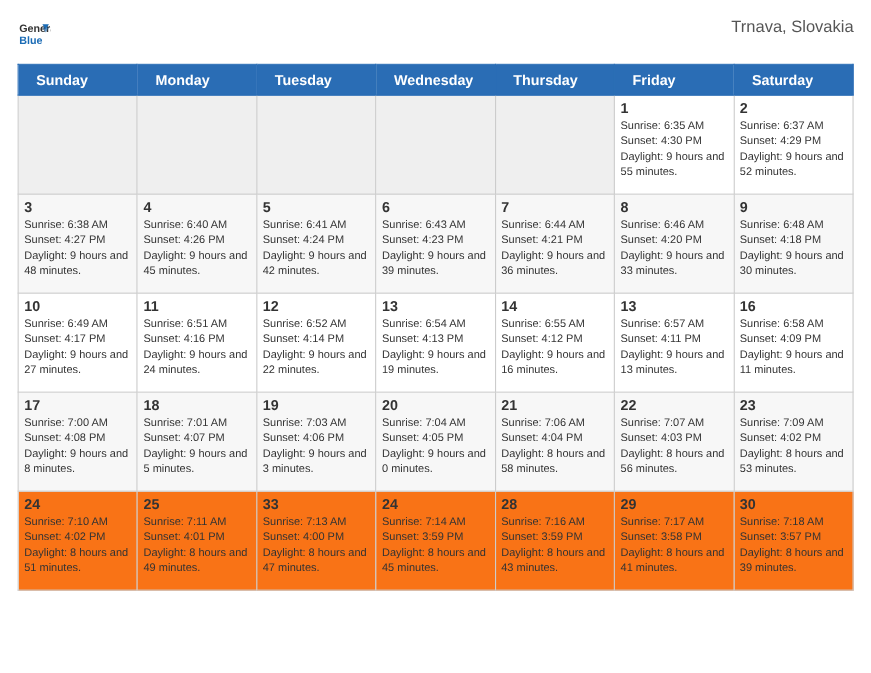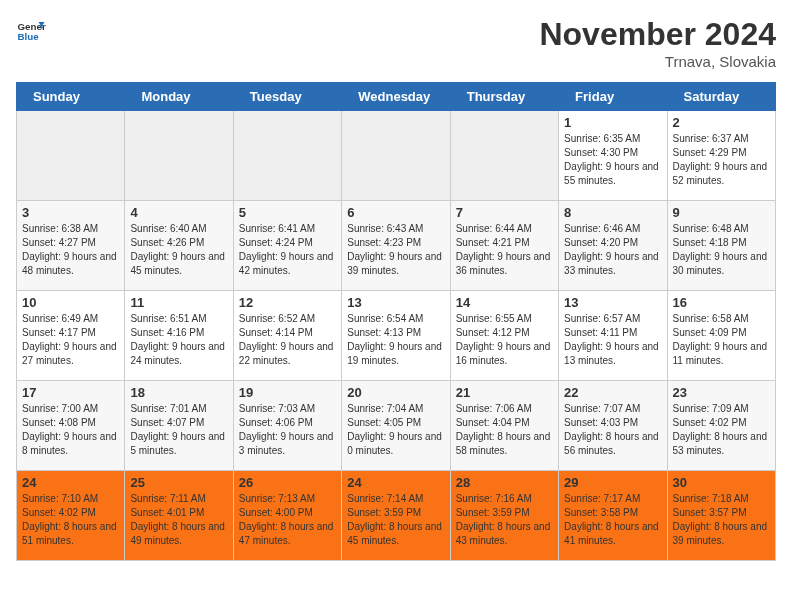--- a/index.html
+++ b/index.html
@@ -91,21 +91,20 @@
 <div class="header">
   <div class="logo">
     <svg class="logo-icon" viewBox="0 0 40 40">
       <text x="2" y="18" font-size="13" font-weight="bold" fill="#333">General</text>
       <text x="2" y="32" font-size="13" font-weight="bold" fill="#1a6bb5">Blue</text>
       <polygon points="30,8 38,8 34,14" fill="#1a6bb5"></polygon>
       <polygon points="30,12 38,12 34,18" fill="#1a6bb5" opacity="0.6"></polygon>
     </svg>
   </div>
   <div class="title-block">
-    <div class="month-title">November 2024</div>
     <div class="location">Trnava, Slovakia</div>
   </div>
 </div>
 
 <table>
   <thead>
     <tr>
     <th>Sunday</th>
         <th>Monday</th>
         <th>Tuesday</th>
@@ -224,21 +223,21 @@
       <tr class="week-row-5">
         <td>
           <span class="day-number">24</span>
 <div class="day-info">Sunrise: 7:10 AM<br>Sunset: 4:02 PM<br>Daylight: 8 hours and 51 minutes.</div>
         </td>
         <td>
           <span class="day-number">25</span>
 <div class="day-info">Sunrise: 7:11 AM<br>Sunset: 4:01 PM<br>Daylight: 8 hours and 49 minutes.</div>
         </td>
         <td>
-          <span class="day-number">26</span>
+          <span class="day-number">33</span>
 <div class="day-info">Sunrise: 7:13 AM<br>Sunset: 4:00 PM<br>Daylight: 8 hours and 47 minutes.</div>
         </td>
         <td>
           <span class="day-number">24</span>
 <div class="day-info">Sunrise: 7:14 AM<br>Sunset: 3:59 PM<br>Daylight: 8 hours and 45 minutes.</div>
         </td>
         <td>
           <span class="day-number">28</span>
 <div class="day-info">Sunrise: 7:16 AM<br>Sunset: 3:59 PM<br>Daylight: 8 hours and 43 minutes.</div>
         </td>

